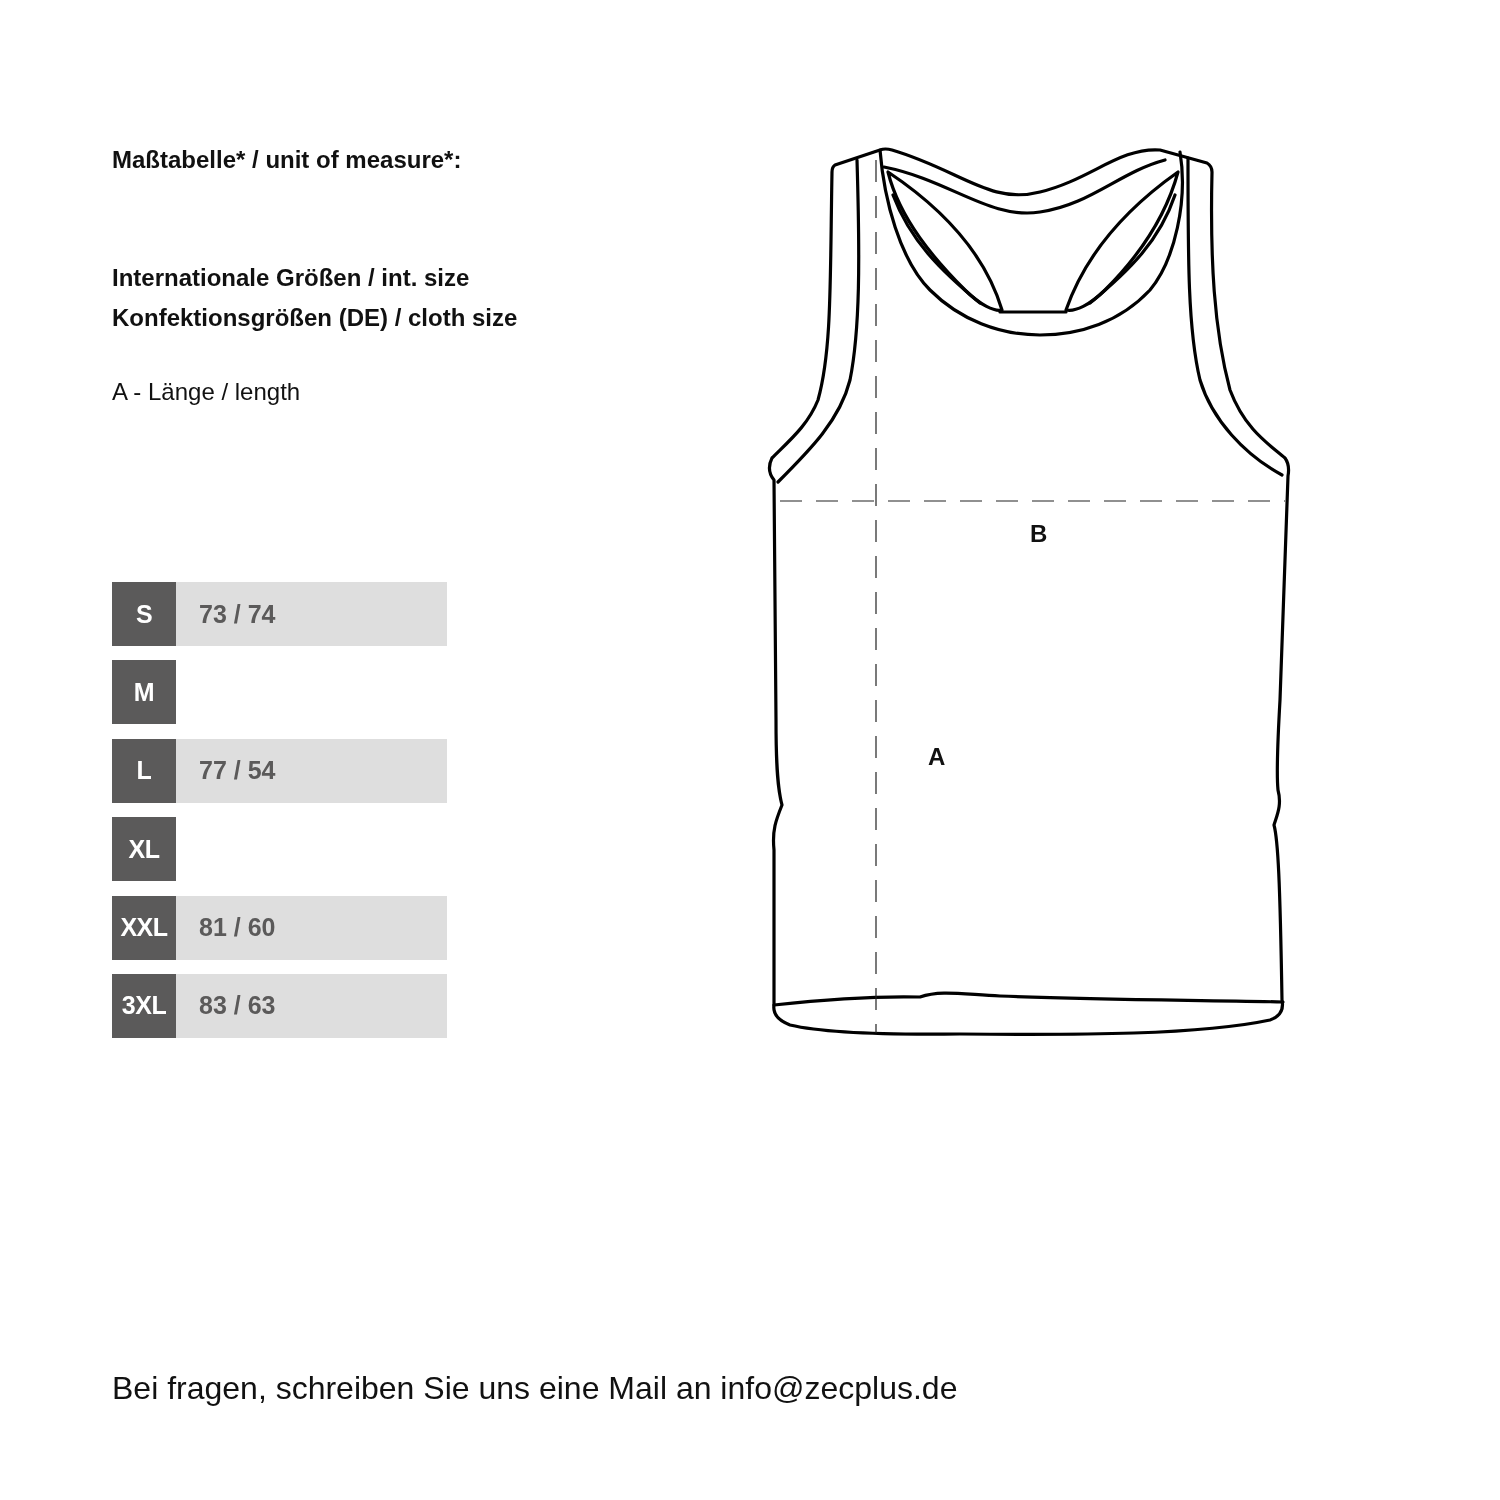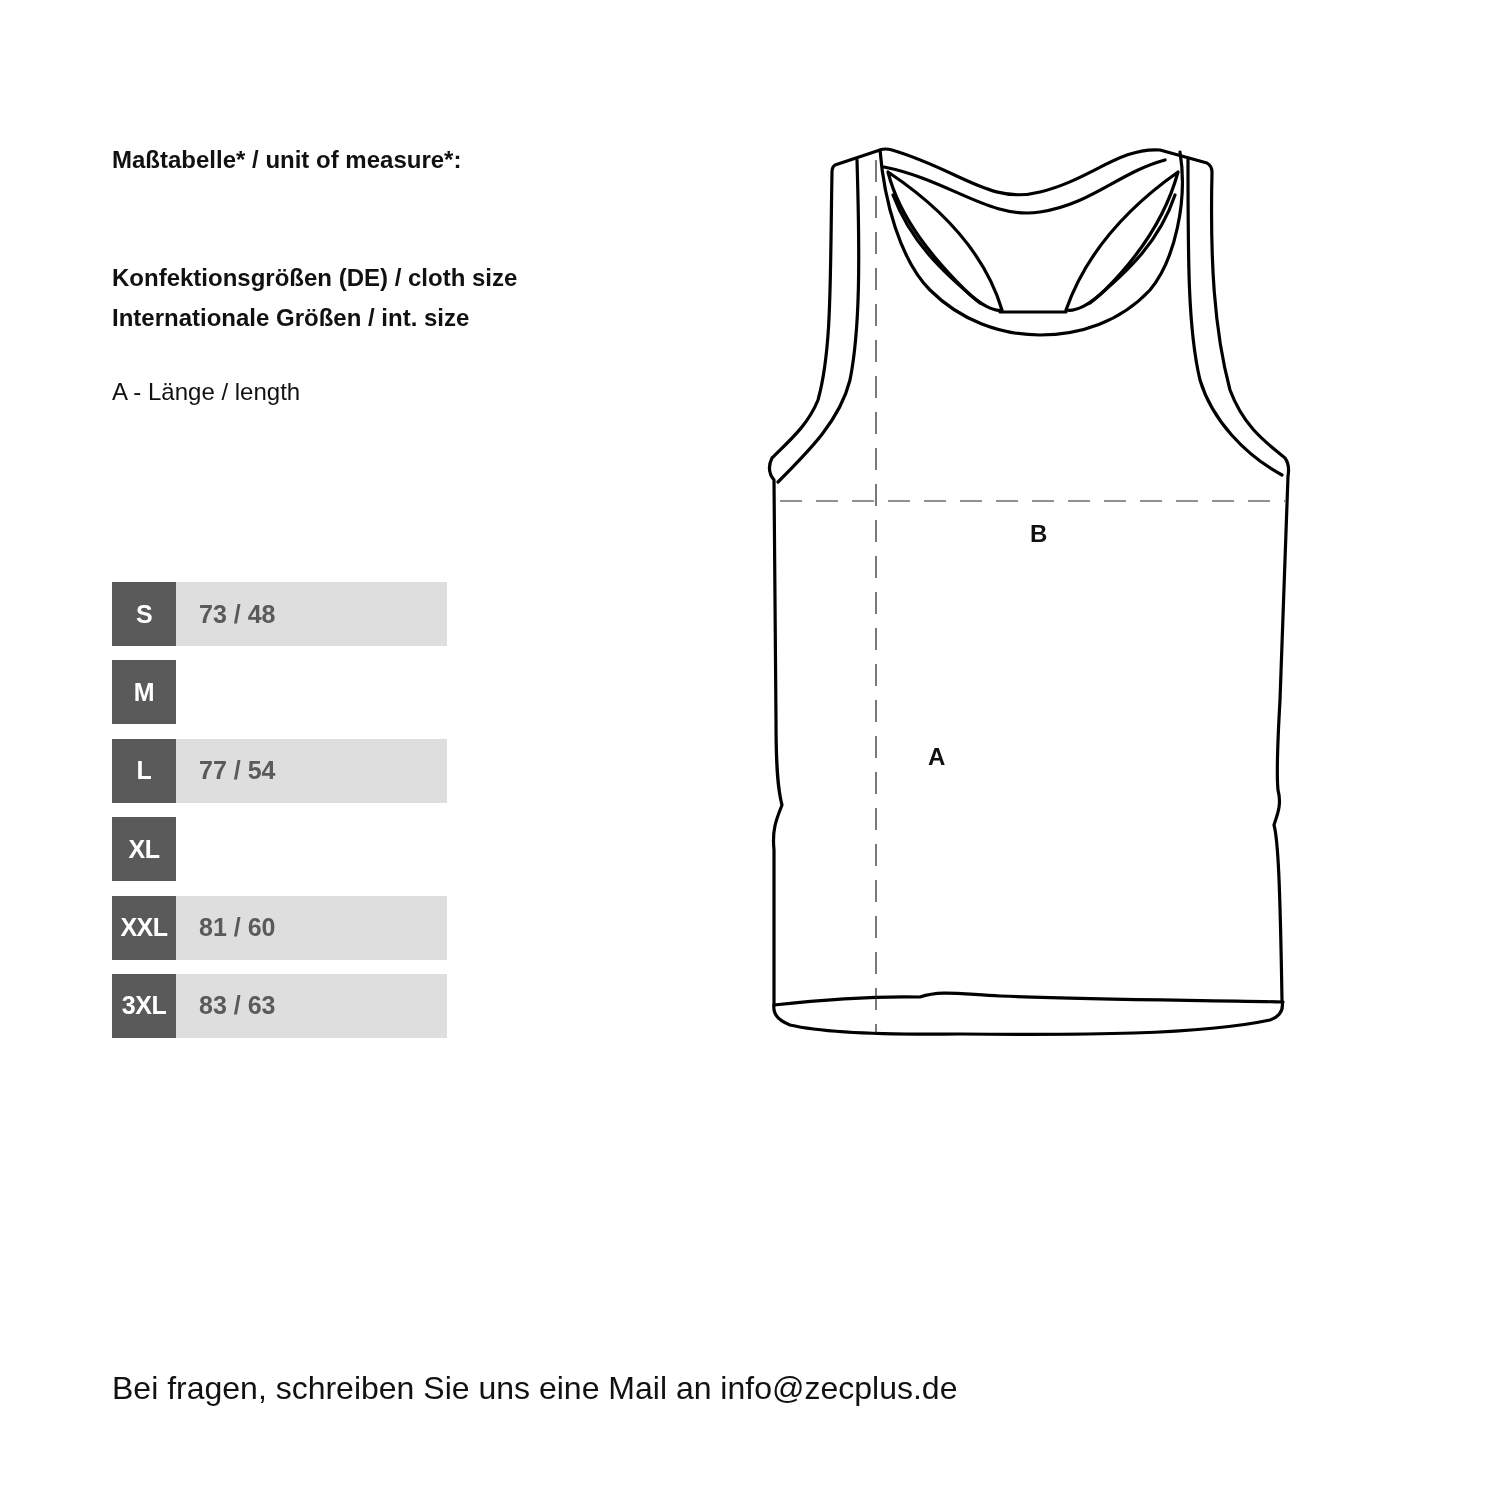--- a/index.html
+++ b/index.html
@@ -107,32 +107,32 @@
       line-height: 30px;
       white-space: nowrap;
     }
   </style>
 </head>
 <body>
 
 <h1 class="title">Maßtabelle* / unit of measure*:</h1>
 
 <div class="size-labels">
+  <div>Internationale Größen / int. size</div>
   <div>Konfektionsgrößen (DE) / cloth size</div>
-  <div>Internationale Größen / int. size</div>
 </div>
 
 <div class="legend">
   <div>A - Länge / length</div>
 </div>
 
 <div class="size-table">
   <div class="size-row">
     <div class="size-code">S</div>
-    <div class="size-values">73 / 48</div>
+    <div class="size-values">73 / 74</div>
   </div>
   <div class="size-row">
     <div class="size-code">M</div>
   </div>
   <div class="size-row">
     <div class="size-code">L</div>
     <div class="size-values">77 / 54</div>
   </div>
   <div class="size-row">
     <div class="size-code">XL</div>

